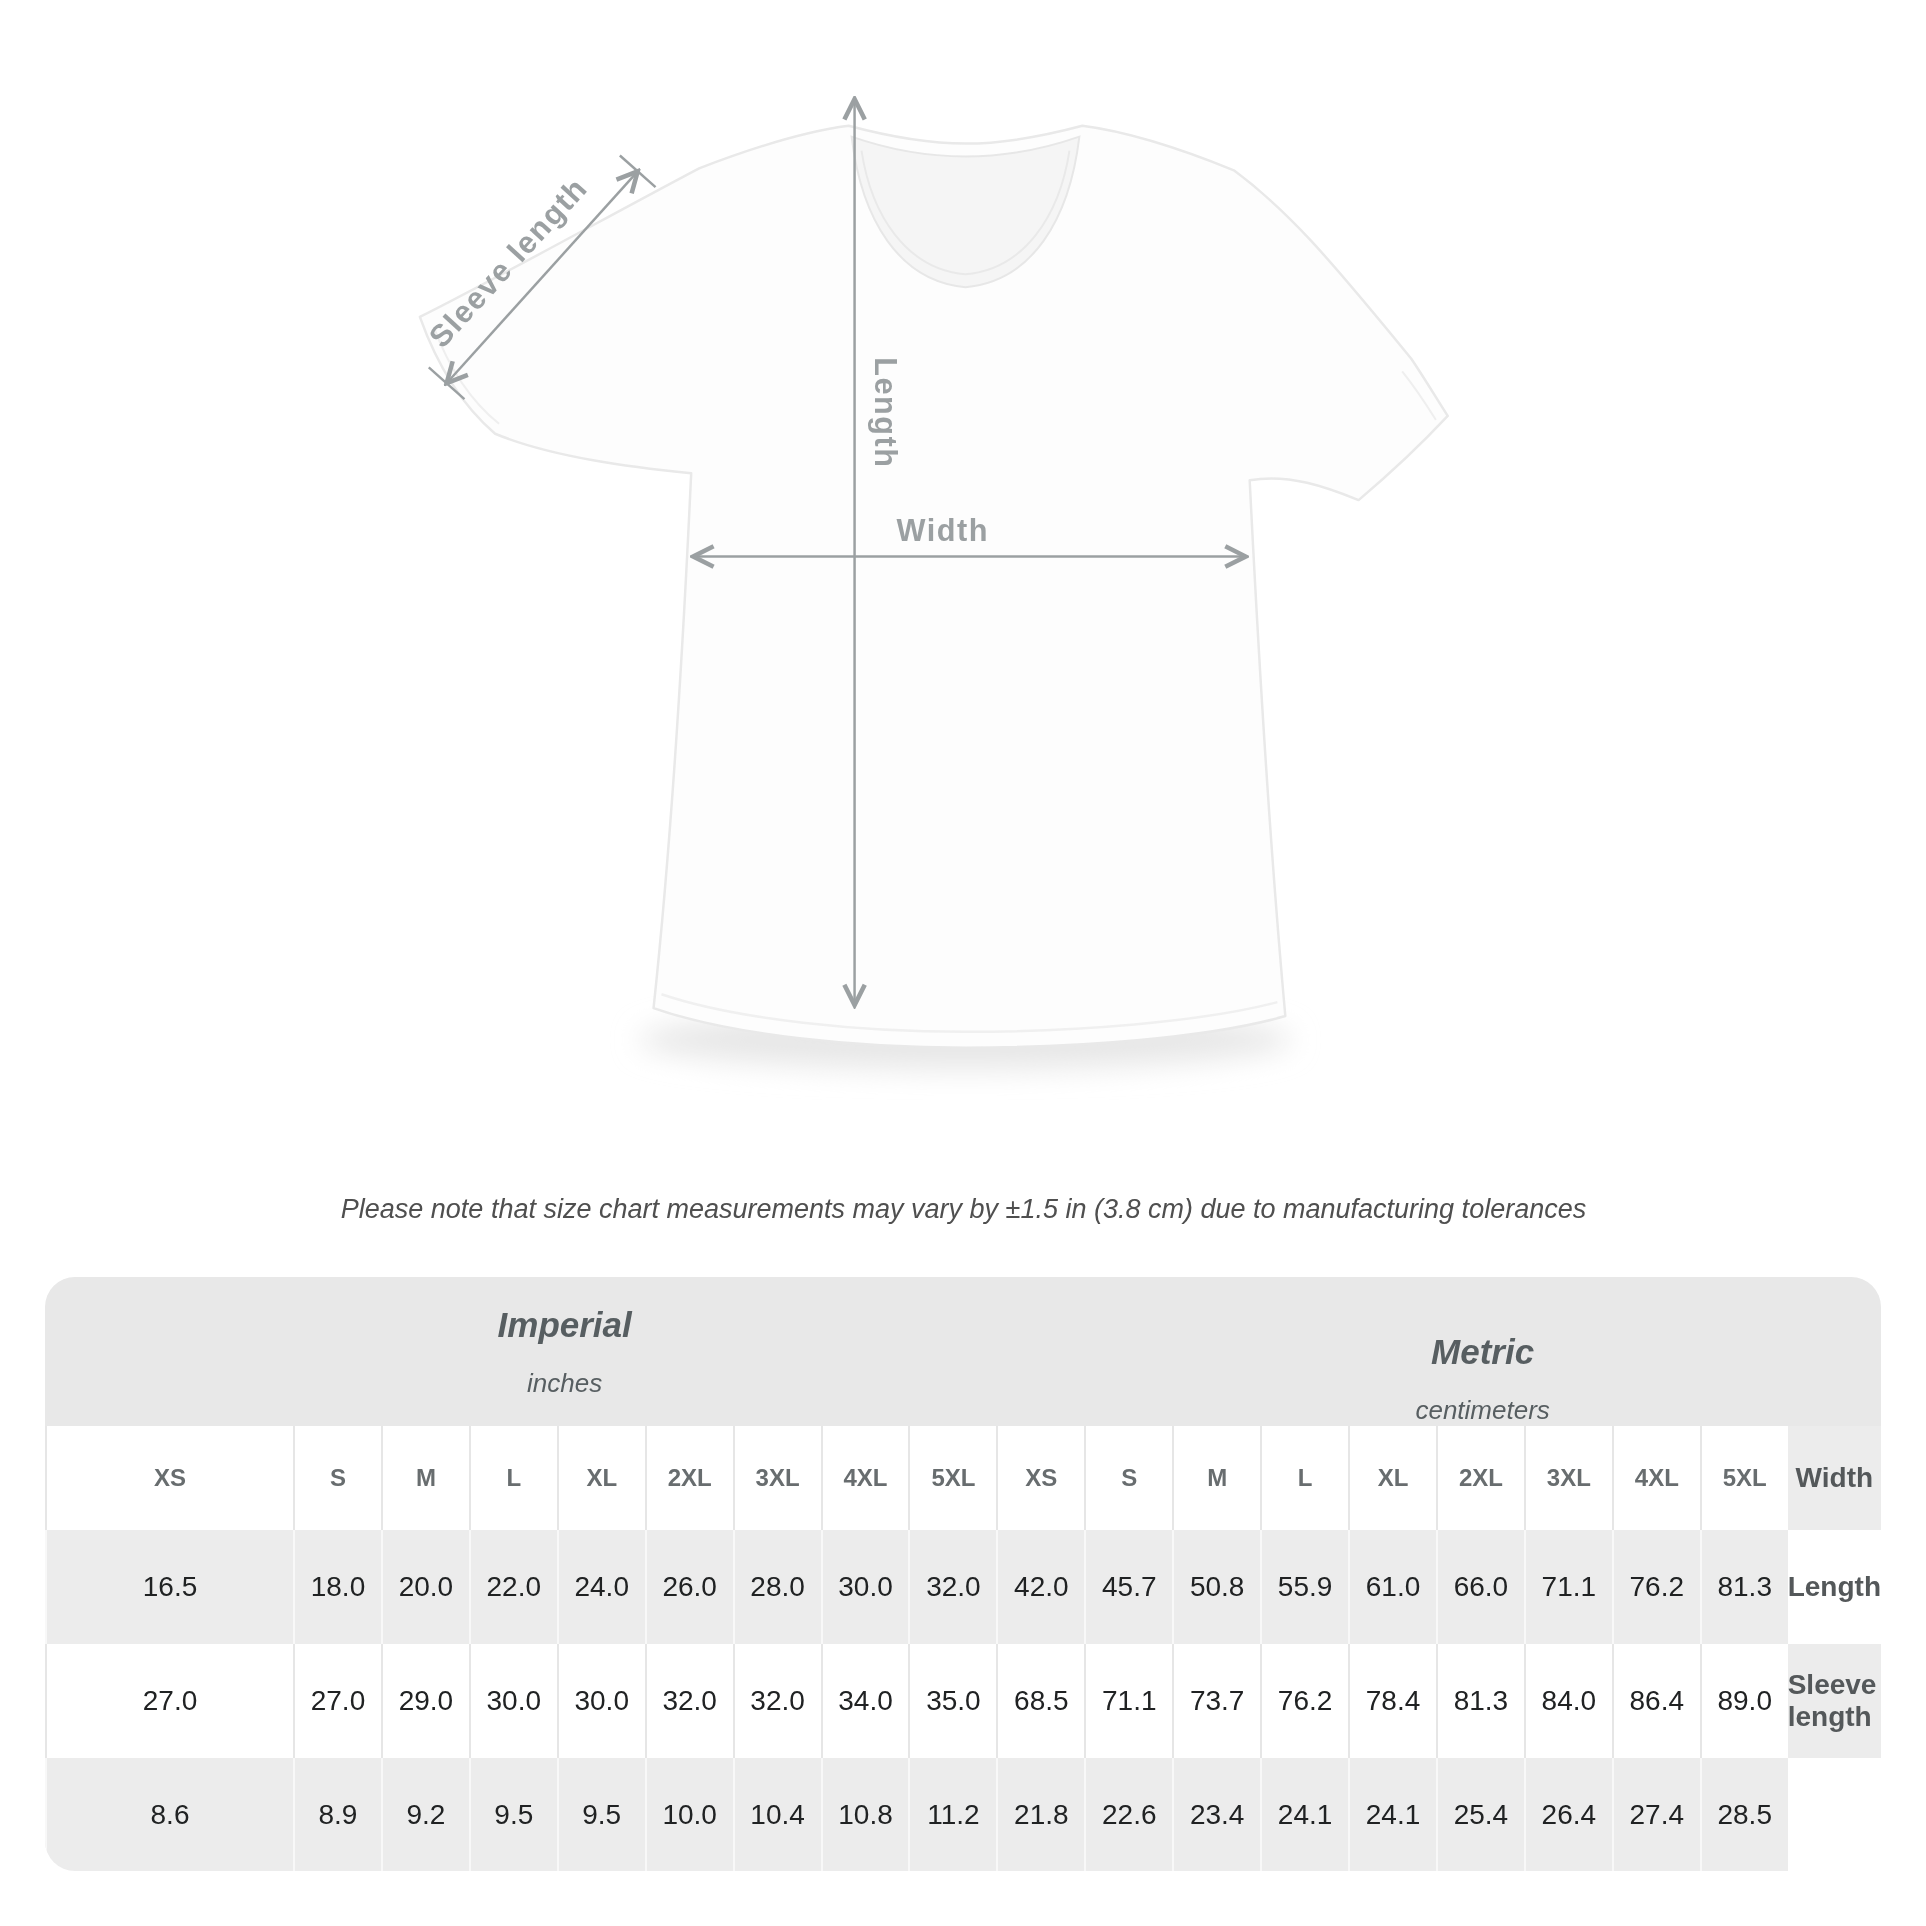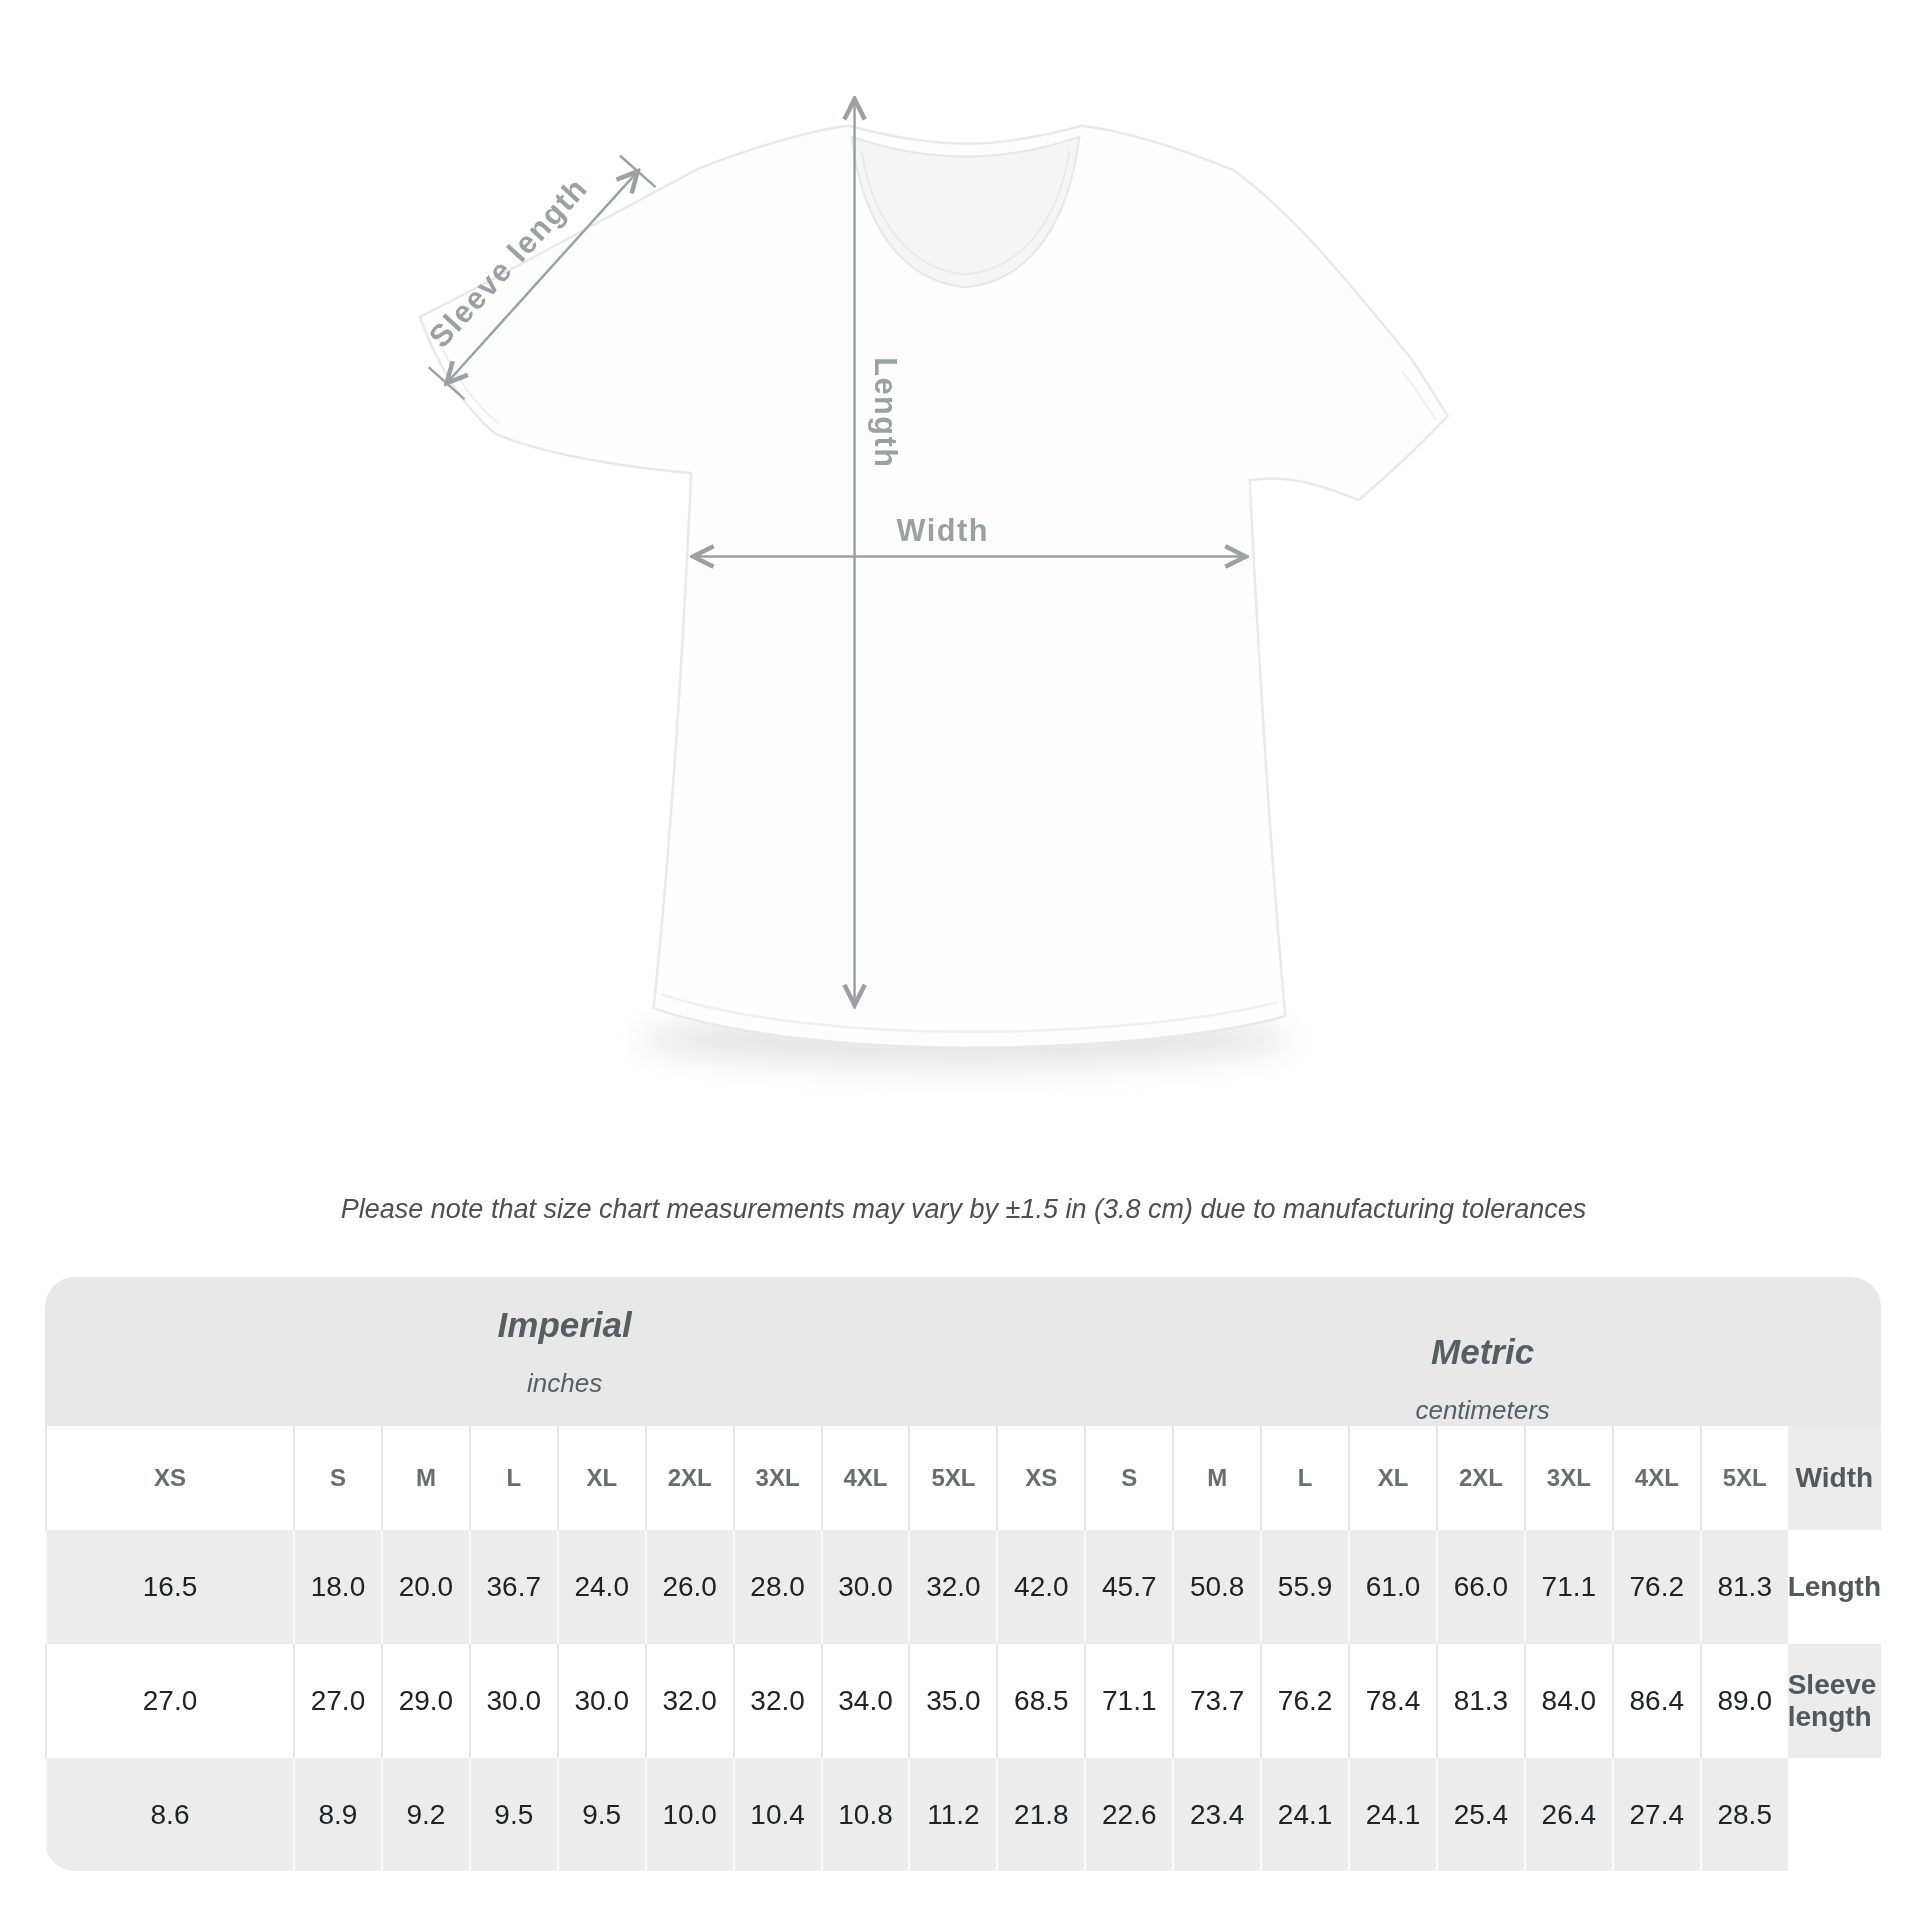--- a/index.html
+++ b/index.html
@@ -121,21 +121,21 @@
       <div class="cell head sep">L</div>
       <div class="cell head sep">XL</div>
       <div class="cell head sep">2XL</div>
       <div class="cell head sep">3XL</div>
       <div class="cell head sep">4XL</div>
       <div class="cell head sep">5XL</div>
       <div class="cell rowlab rg">Width</div>
       <div class="cell val sep rg">16.5</div>
       <div class="cell val sep rg">18.0</div>
       <div class="cell val sep rg">20.0</div>
-      <div class="cell val sep rg">36.7</div>
+      <div class="cell val sep rg">22.0</div>
       <div class="cell val sep rg">24.0</div>
       <div class="cell val sep rg">26.0</div>
       <div class="cell val sep rg">28.0</div>
       <div class="cell val sep rg">30.0</div>
       <div class="cell val sep rg">32.0</div>
       <div class="cell val sep rg">42.0</div>
       <div class="cell val sep rg">45.7</div>
       <div class="cell val sep rg">50.8</div>
       <div class="cell val sep rg">55.9</div>
       <div class="cell val sep rg">61.0</div>

